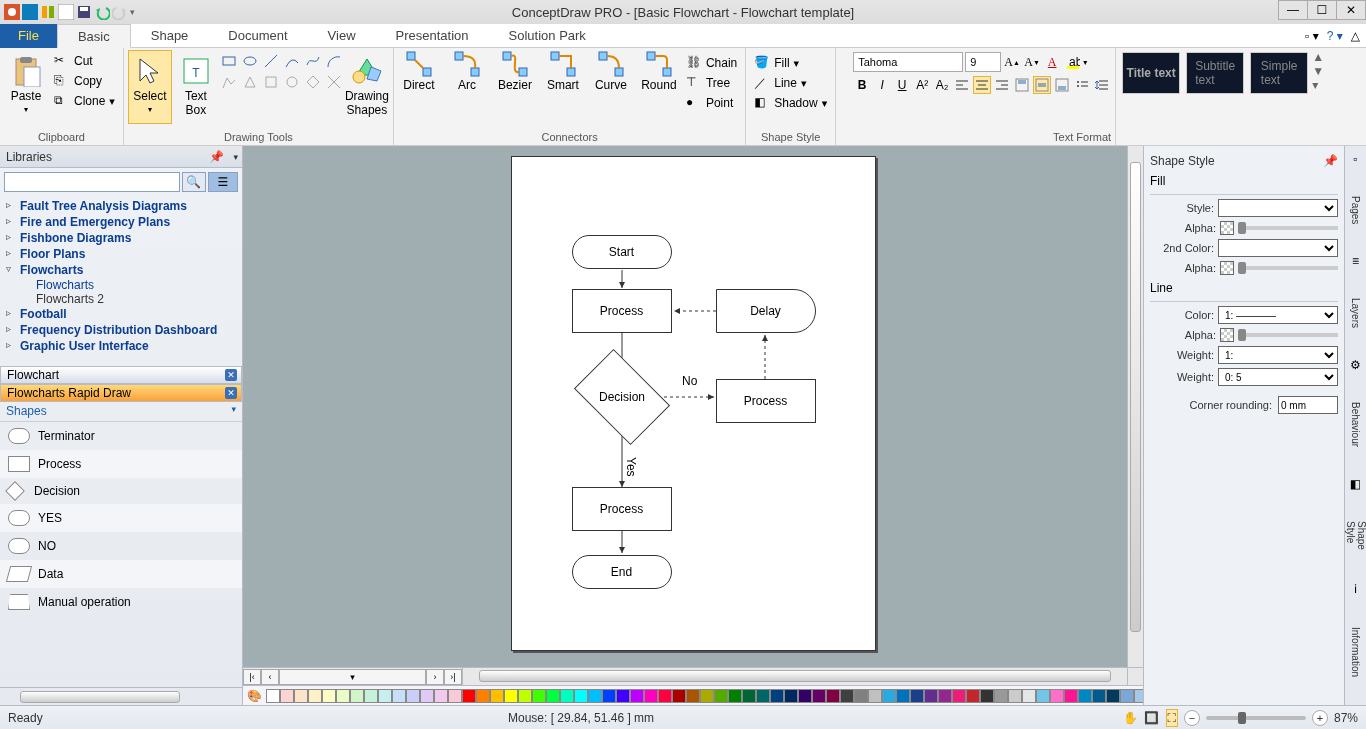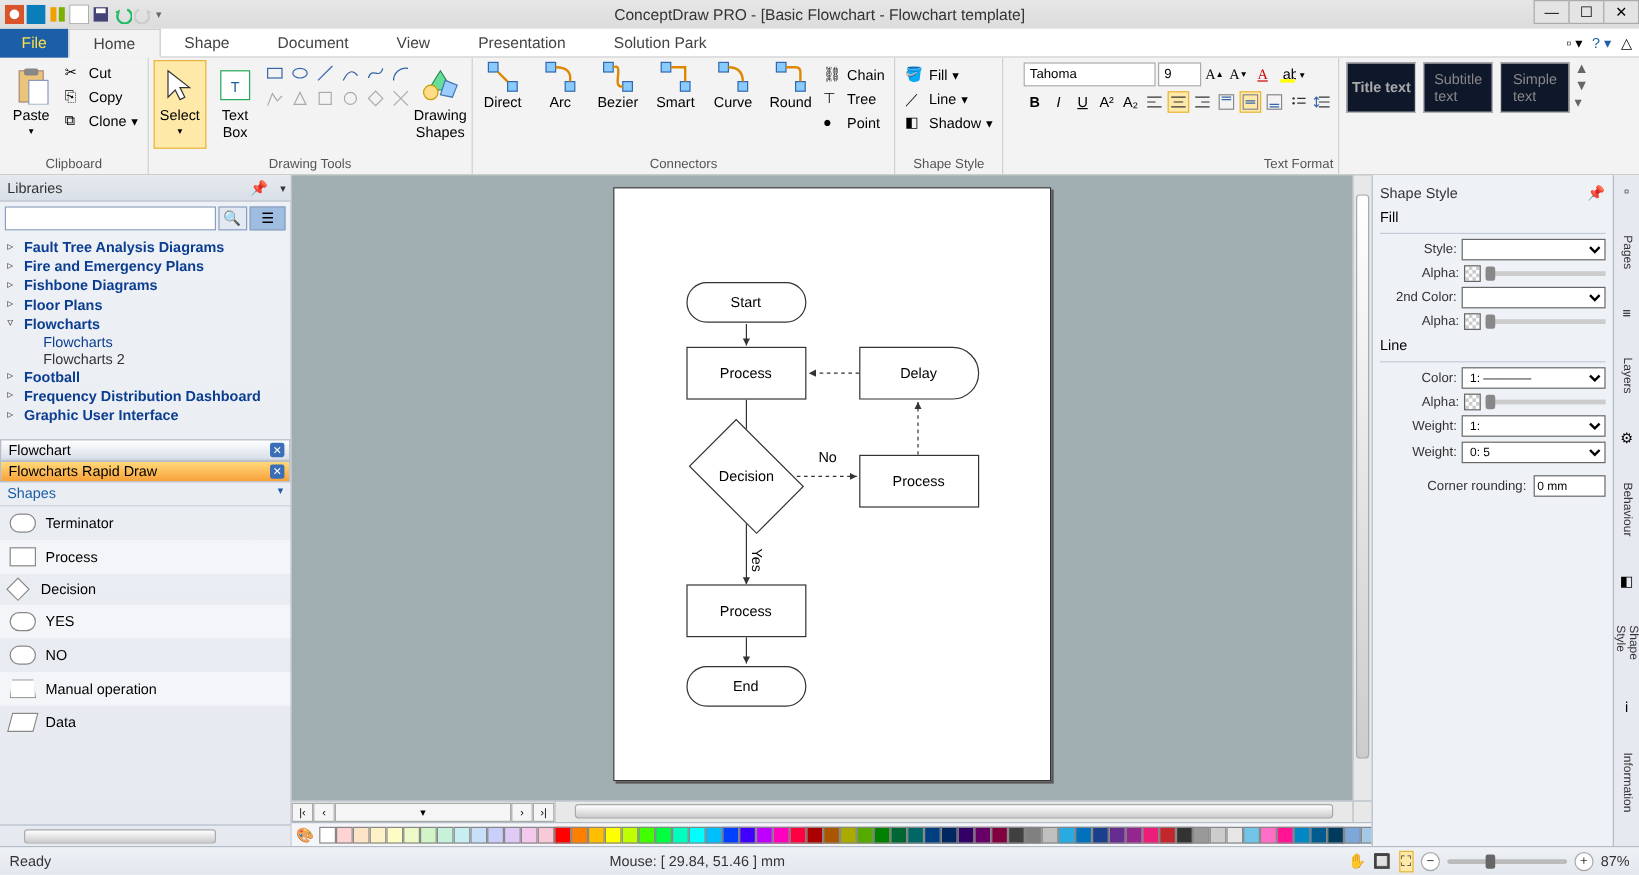--- a/index.html
+++ b/index.html
@@ -170,21 +170,21 @@
   <div class="titlebar-title">ConceptDraw PRO - [Basic Flowchart - Flowchart template]</div>
   <div class="win-buttons">
     <div class="win-btn">—</div>
     <div class="win-btn">☐</div>
     <div class="win-btn">✕</div>
   </div>
 </div>
 
 <div class="menubar">
   <div class="menu-file">File</div>
-  <div class="menu-tab active">Home</div>
+  <div class="menu-tab active">Basic</div>
   <div class="menu-tab">Shape</div>
   <div class="menu-tab">Document</div>
   <div class="menu-tab">View</div>
   <div class="menu-tab">Presentation</div>
   <div class="menu-tab">Solution Park</div>
   <div class="menubar-right">
     <span>▫ ▾</span>
     <span style="color:#1c5ea8;">? ▾</span>
     <span>△</span>
   </div>
@@ -567,26 +567,26 @@
         </div>
       <div class="shape-row">
           <div class="shape-thumb" style="border-radius:10px;"></div>
           <span>YES</span>
         </div>
       <div class="shape-row">
           <div class="shape-thumb" style="border-radius:10px;"></div>
           <span>NO</span>
         </div>
       <div class="shape-row">
+          <div class="shape-thumb" style="transform:skewX(-15deg);"></div>
+          <span>Data</span>
+        </div>
+      <div class="shape-row">
           <div class="shape-thumb" style="clip-path:polygon(10% 0,90% 0,100% 100%,0 100%);"></div>
           <span>Manual operation</span>
-        </div>
-      <div class="shape-row">
-          <div class="shape-thumb" style="transform:skewX(-15deg);"></div>
-          <span>Data</span>
         </div>
     </div>
     <div class="left-scroll">
         <div class="thumb"></div>
       </div>
   </div>
 
   <div class="canvas-area">
     <div class="canvas-viewport">
       <div class="page">

